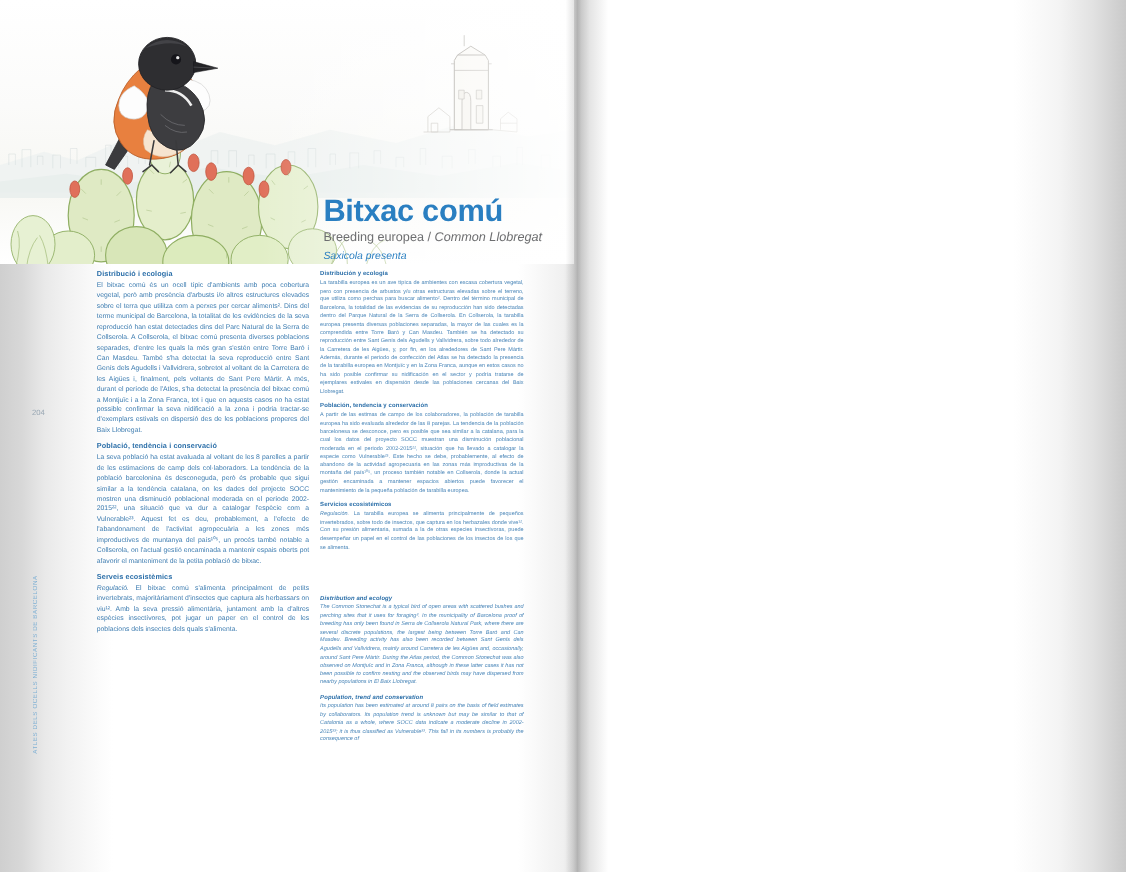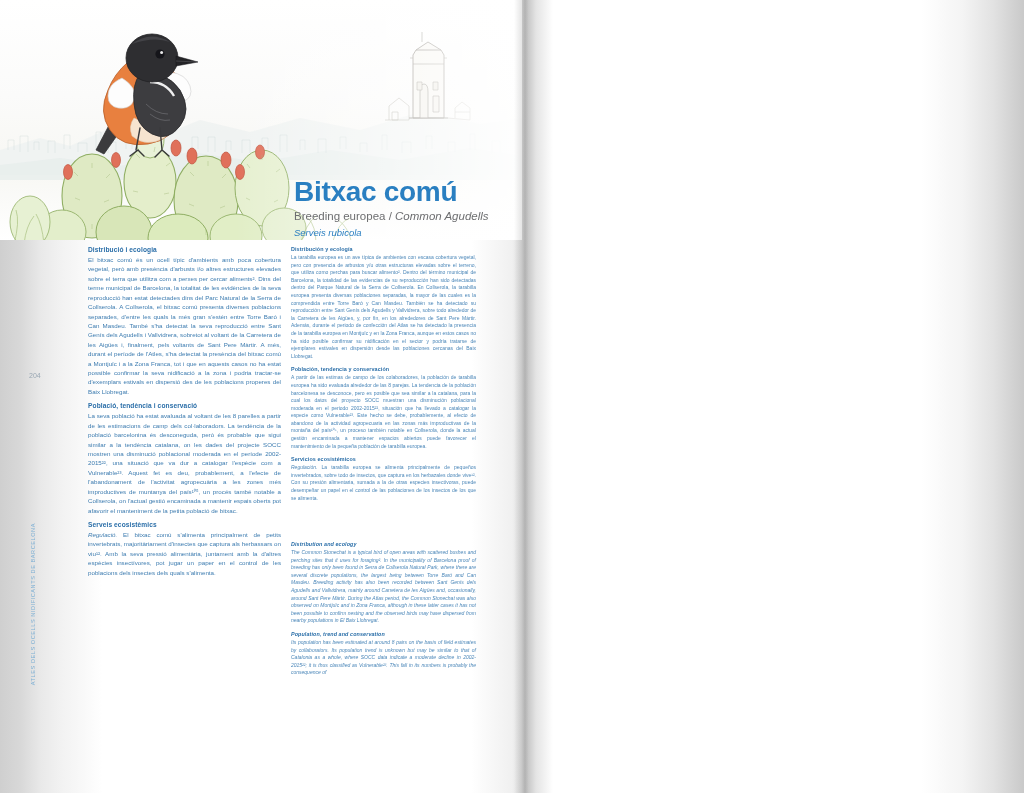--- a/index.html
+++ b/index.html
@@ -173,23 +173,23 @@
           <path d="M160 128 L162 150 M162 150 L155 157 M162 150 L169 156" stroke="#3a3a3c" stroke-width="1.4" fill="none" stroke-linecap="round"></path>
         </g>
 
         <rect x="0" y="0" width="522" height="245" fill="url(#fade)"></rect>
       </svg>
     </div>
 
     <div class="title-block">
       <div class="sp-title">Bitxac comú</div>
       <div class="sp-sub">
-        <span>Breeding europea / </span><i>Common Agudells</i>
+        <span>Breeding europea / </span><i>Common Llobregat</i>
       </div>
-      <div class="sp-sci">Serveis rubicola</div>
+      <div class="sp-sci">Saxicola presenta</div>
     </div>
 
     <div class="col" id="col-ca">
       <h3>Distribució i ecologia</h3>
       <p>El bitxac comú és un ocell típic d'ambients amb poca cobertura vegetal, però amb presència d'arbusts i/o altres estructures elevades sobre el terra que utilitza com a perxes per cercar aliments². Dins del terme municipal de Barcelona, la totalitat de les evidències de la seva reproducció han estat detectades dins del Parc Natural de la Serra de Collserola. A Collserola, el bitxac comú presenta diverses poblacions separades, d'entre les quals la més gran s'estén entre Torre Baró i Can Masdeu. També s'ha detectat la seva reproducció entre Sant Genís dels Agudells i Vallvidrera, sobretot al voltant de la Carretera de les Aigües i, finalment, pels voltants de Sant Pere Màrtir. A més, durant el període de l'Atles, s'ha detectat la presència del bitxac comú a Montjuïc i a la Zona Franca, tot i que en aquests casos no ha estat possible confirmar la seva nidificació a la zona i podria tractar-se d'exemplars estivals en dispersió des de les poblacions properes del Baix Llobregat.</p>
       <h3>Població, tendència i conservació</h3>
       <p>La seva població ha estat avaluada al voltant de les 8 parelles a partir de les estimacions de camp dels col·laboradors. La tendència de la població barcelonina és desconeguda, però és probable que sigui similar a la tendència catalana, on les dades del projecte SOCC mostren una disminució poblacional moderada en el període 2002-2015²², una situació que va dur a catalogar l'espècie com a Vulnerable²³. Aquest fet es deu, probablement, a l'efecte de l'abandonament de l'activitat agropecuària a les zones més improductives de muntanya del país¹⁰⁵, un procés també notable a Collserola, on l'actual gestió encaminada a mantenir espais oberts pot afavorir el manteniment de la petita població de bitxac.</p>
       <h3>Serveis ecosistèmics</h3>
       <p><i class="it">Regulació. </i><span>El bitxac comú s'alimenta principalment de petits invertebrats, majoritàriament d'insectes que captura als herbassars on viu¹². Amb la seva pressió alimentària, juntament amb la d'altres espècies insectívores, pot jugar un paper en el control de les poblacions dels insectes dels quals s'alimenta.</span></p>
     </div>

